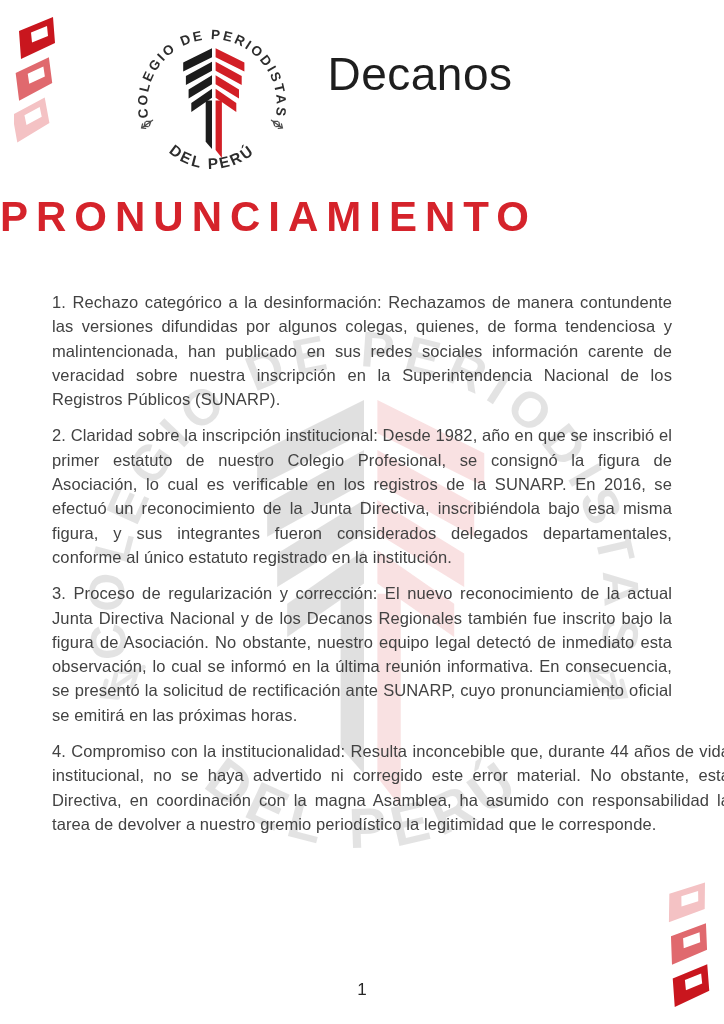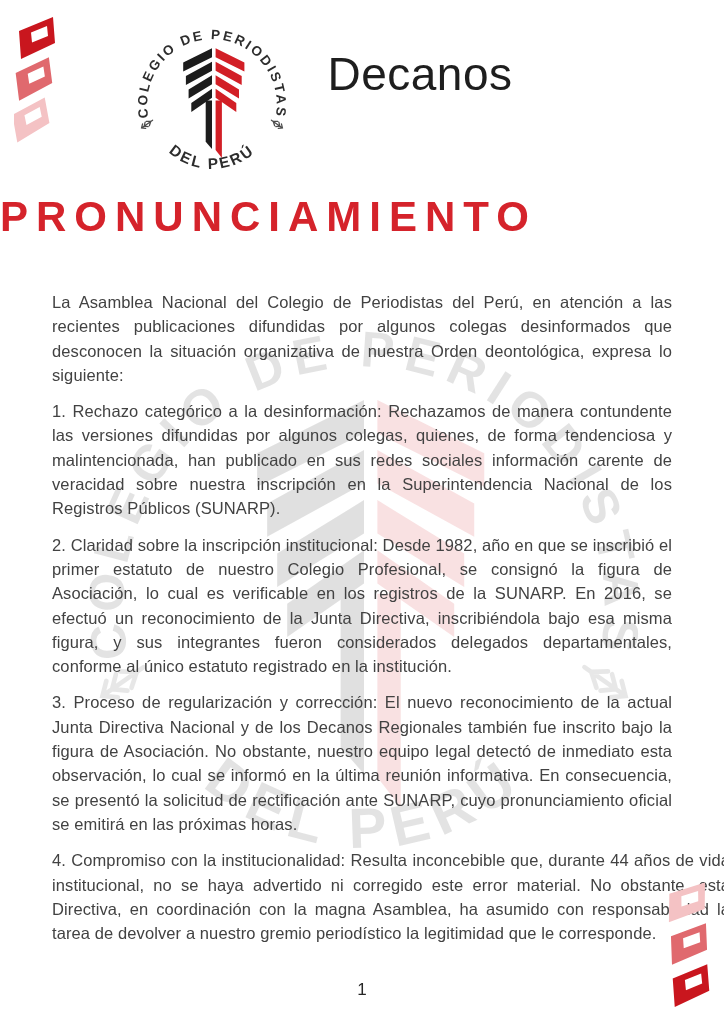--- a/index.html
+++ b/index.html
@@ -125,21 +125,20 @@
     <use href="#cpp-logo-art"></use>
   </svg>
 
   <div class="org-title">
     <div>Decanos</div>
   </div>
 
   <div class="doc-title">PRONUNCIAMIENTO</div>
 
   <div class="body-text">
-    <p class="para">La Asamblea Nacional del Colegio de Periodistas del Perú, en atención a las recientes publicaciones difundidas por algunos colegas desinformados que desconocen la situación organizativa de nuestra Orden deontológica, expresa lo siguiente:</p>
     <p class="para">1. Rechazo categórico a la desinformación: Rechazamos de manera contundente las versiones difundidas por algunos colegas, quienes, de forma tendenciosa y malintencionada, han publicado en sus redes sociales información carente de veracidad sobre nuestra inscripción en la Superintendencia Nacional de los Registros Públicos (SUNARP).</p>
     <p class="para">2. Claridad sobre la inscripción institucional: Desde 1982, año en que se inscribió el primer estatuto de nuestro Colegio Profesional, se consignó la figura de Asociación, lo cual es verificable en los registros de la SUNARP. En 2016, se efectuó un reconocimiento de la Junta Directiva, inscribiéndola bajo esa misma figura, y sus integrantes fueron considerados delegados departamentales, conforme al único estatuto registrado en la institución.</p>
     <p class="para">3. Proceso de regularización y corrección: El nuevo reconocimiento de la actual Junta Directiva Nacional y de los Decanos Regionales también fue inscrito bajo la figura de Asociación. No obstante, nuestro equipo legal detectó de inmediato esta observación, lo cual se informó en la última reunión informativa. En consecuencia, se presentó la solicitud de rectificación ante SUNARP, cuyo pronunciamiento oficial se emitirá en las próximas horas.</p>
     <p class="para wide">4. Compromiso con la institucionalidad: Resulta inconcebible que, durante 44 años de vida institucional, no se haya advertido ni corregido este error material. No obstante, esta Directiva, en coordinación con la magna Asamblea, ha asumido con responsabilidad la tarea de devolver a nuestro gremio periodístico la legitimidad que le corresponde.</p>
   </div>
 
   <div class="page-number">1</div>
 
 </div>
 

